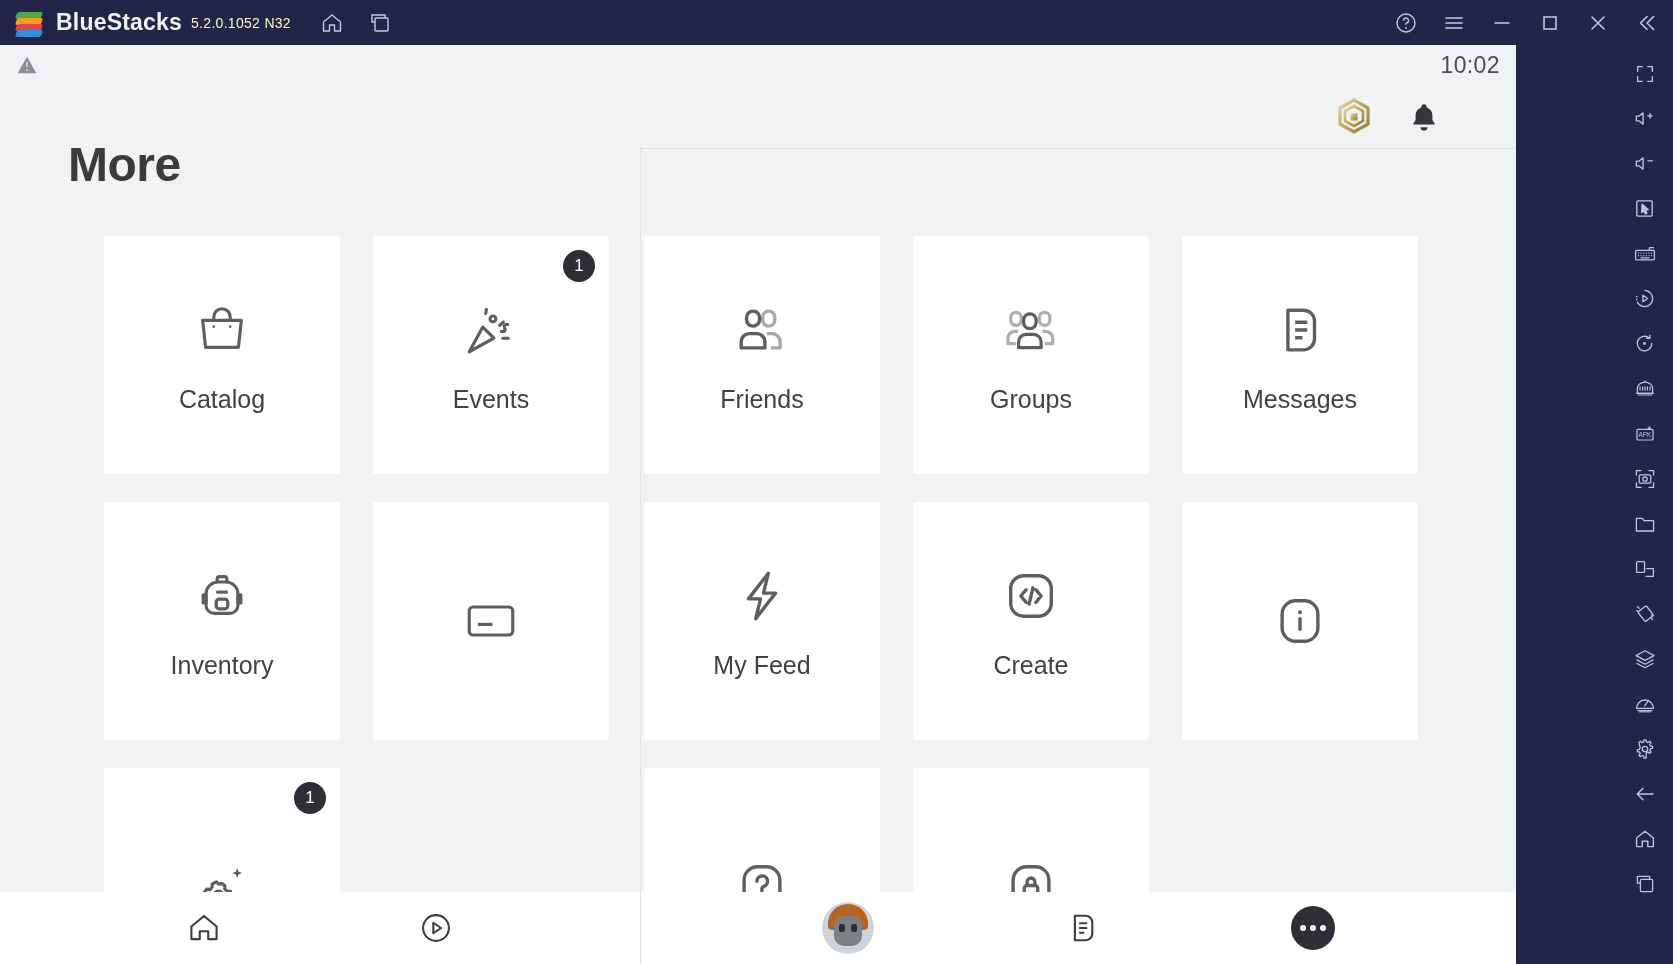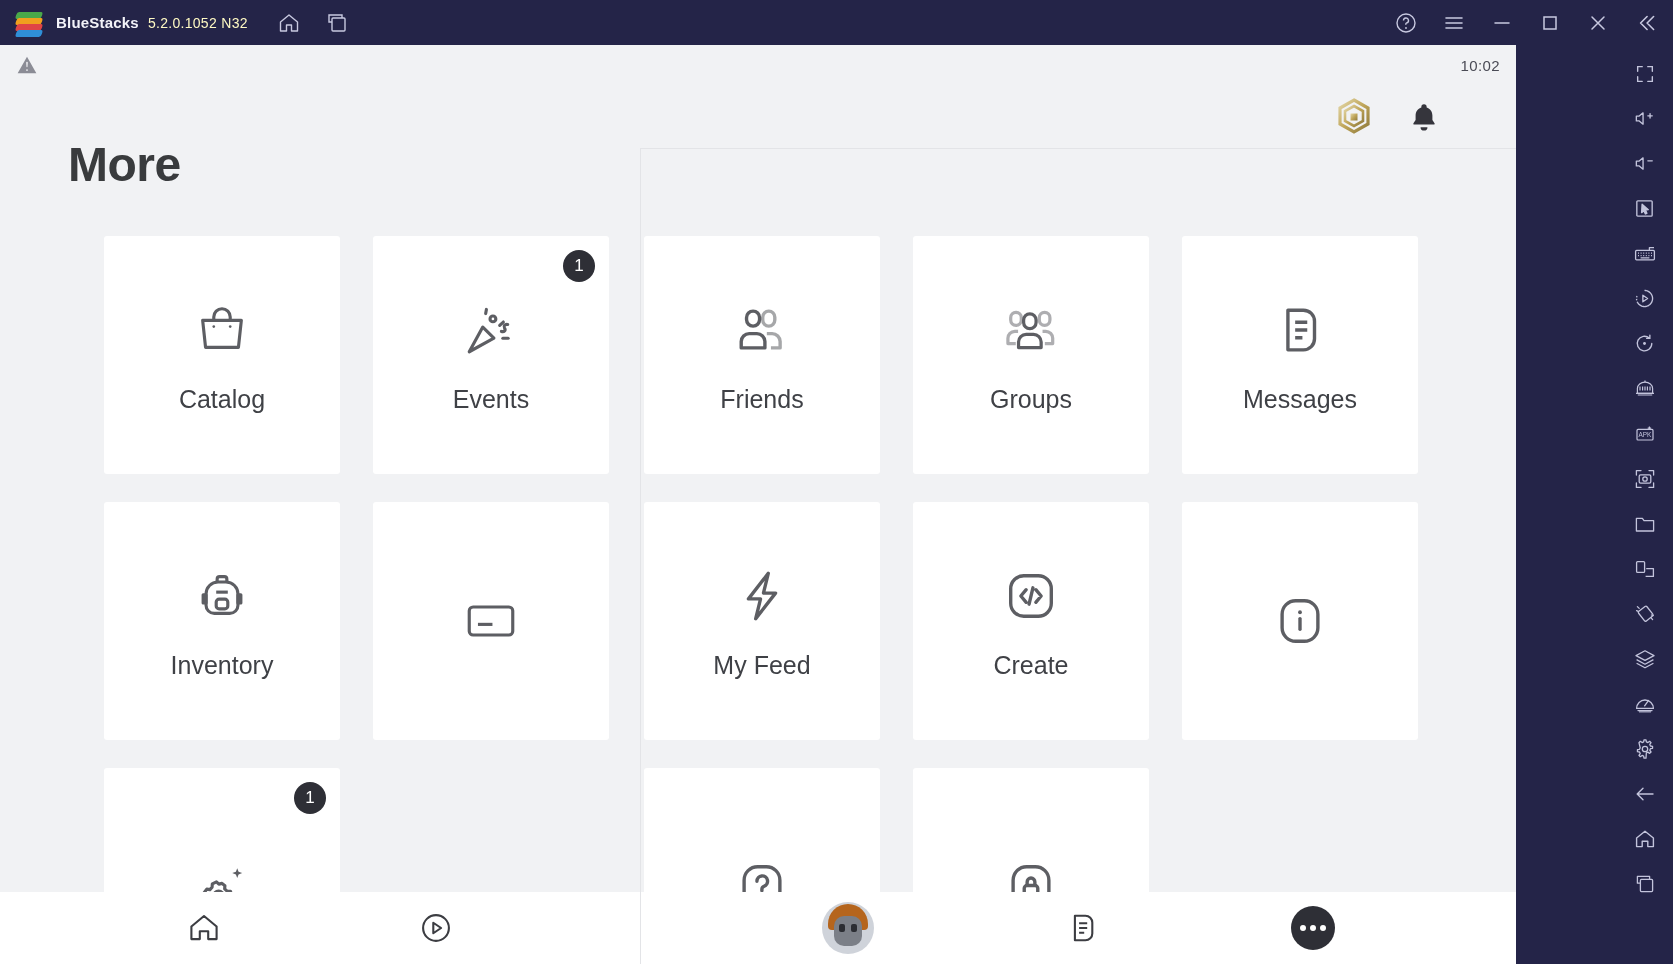--- a/index.html
+++ b/index.html
@@ -16,21 +16,21 @@
     background: #242448; display: flex; align-items: center;
     color: #e8e8f4;
   }
   .bs-logo { width: 30px; height: 30px; margin-left: 14px; position: relative; }
   .bs-logo i { position: absolute; left: 2px; width: 26px; height: 7px; border-radius: 2px/3px;
                 transform: skewX(-18deg); display: block; }
   .bs-logo i:nth-child(1) { top: 4px;  background: #4aa84a; }
   .bs-logo i:nth-child(2) { top: 10px; background: #f0a01e; }
   .bs-logo i:nth-child(3) { top: 16px; background: #e04545; }
   .bs-logo i:nth-child(4) { top: 22px; background: #2f8fd8; }
-  .bs-name { font-size: 15px; font-weight: 700; margin-left: 12px; letter-spacing: .2px; color:#f2f2f8;}
+  .bs-name { font-size: 23px; font-weight: 700; margin-left: 12px; letter-spacing: .2px; color:#f2f2f8;}
   .bs-ver  { font-size: 14px; margin-left: 9px; color: #fef9c3; letter-spacing:.3px;}
   .tb-icons-left { display: flex; align-items: center; margin-left: 28px; gap: 22px; }
   .tb-icon { width: 26px; height: 26px; display: flex; align-items: center; justify-content: center;
              color: #c8c9e0; cursor: pointer; }
   .tb-icons-right { position: absolute; right: 0; top: 0; height: 45px;
                     display: flex; align-items: center; gap: 22px; padding-right: 14px; }
 
   
   .sidebar {
     position: absolute; right: 0; top: 45px; width: 57px; height: 919px;
@@ -45,21 +45,21 @@
   .screen {
     position: absolute; left: 0; top: 45px; width: 1516px; height: 919px;
     background: #f1f2f4; overflow: hidden;
   }
   .status-bar {
     position: relative; height: 40px; width: 100%;
     display: flex; align-items: center; justify-content: space-between;
     padding: 0 16px; background: #f1f2f4;
   }
   .warn-ico { width: 22px; height: 22px; color: #8b8c95; }
-  .clock { font-size: 15px; color: #4a4b55; font-weight: 400; letter-spacing:.4px;}
+  .clock { font-size: 23px; color: #4a4b55; font-weight: 400; letter-spacing:.4px;}
 
   
   .rbx { position: relative; width: 100%; height: 879px; background: #f1f2f4; }
   .page-title {
     position: absolute; left: 68px; top: 52px;
     font-size: 48px; font-weight: 700; color: #393b3d; letter-spacing: -0.5px;
   }
   .right-panel {
     position: absolute; left: 640px; top: 63px; width: 876px; height: 816px;
     border-left: 1px solid #e3e4e7; border-top: 1px solid #e3e4e7;

